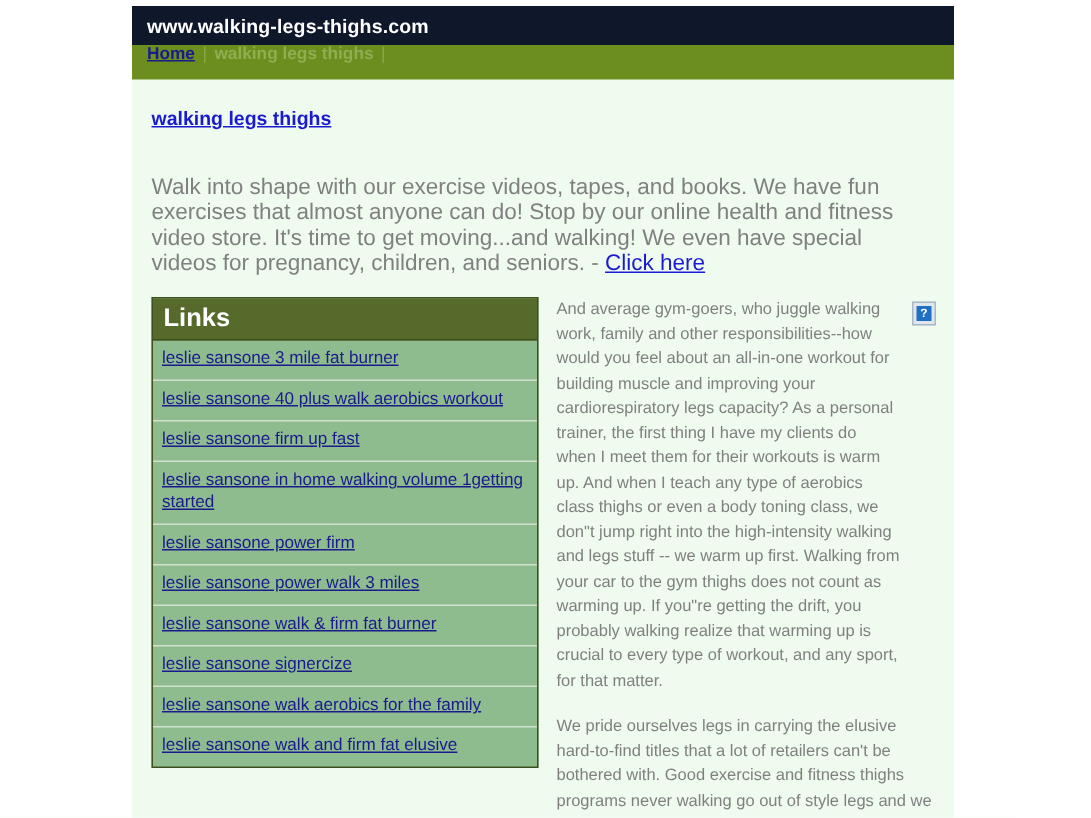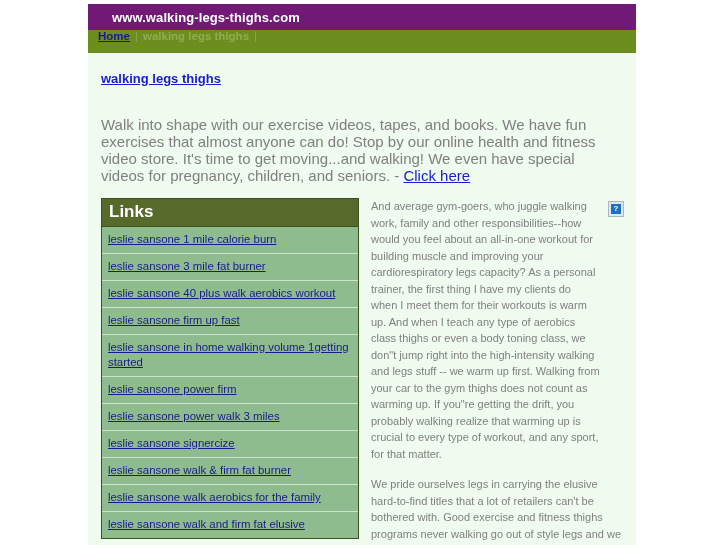--- a/index.html
+++ b/index.html
@@ -20,25 +20,25 @@
     left: 88px;
     top: 4px;
     width: 548px;
     height: 541px;
     background: #eefbee;
     overflow: hidden;
   }
 
   
   .site-band {
-    background: #701a75;
+    background: #0f172a;
     height: 26px;
     display: flex;
     align-items: center;
-    padding: 0 0 0 24px;
+    padding: 0 0 0 10px;
     box-sizing: border-box;
   }
   .site-band .site-title {
     color: #ffffff;
     font-size: 13px;
     font-weight: bold;
     letter-spacing: 0.1px;
   }
 
   
@@ -199,45 +199,42 @@
     <h1 class="page-heading">walking legs thighs</h1>
 
     <p class="intro"><span>Walk into shape with our exercise videos, tapes, and books. We have fun exercises that almost anyone can do! Stop by our online health and fitness video store. It's time to get moving...and walking! We even have special videos for pregnancy, children, and seniors. - </span><span class="click-here">Click here</span></p>
 
     <div class="columns">
 
       <div class="sidebar">
         <div class="sidebar-header">Links</div>
         <ul class="sidebar-list" id="sidebar-list">
             <li>
-              <a>leslie sansone 1 mile calorie burn</a>
-            </li>
-            <li>
               <a>leslie sansone 3 mile fat burner</a>
             </li>
             <li>
               <a>leslie sansone 40 plus walk aerobics workout</a>
             </li>
             <li>
               <a>leslie sansone firm up fast</a>
             </li>
             <li>
               <a>leslie sansone in home walking volume 1getting started</a>
             </li>
             <li>
               <a>leslie sansone power firm</a>
             </li>
             <li>
               <a>leslie sansone power walk 3 miles</a>
             </li>
             <li>
+              <a>leslie sansone walk &amp; firm fat burner</a>
+            </li>
+            <li>
               <a>leslie sansone signercize</a>
-            </li>
-            <li>
-              <a>leslie sansone walk &amp; firm fat burner</a>
             </li>
             <li>
               <a>leslie sansone walk aerobics for the family</a>
             </li>
             <li>
               <a>leslie sansone walk and firm fat elusive</a>
             </li>
           </ul>
       </div>
 

